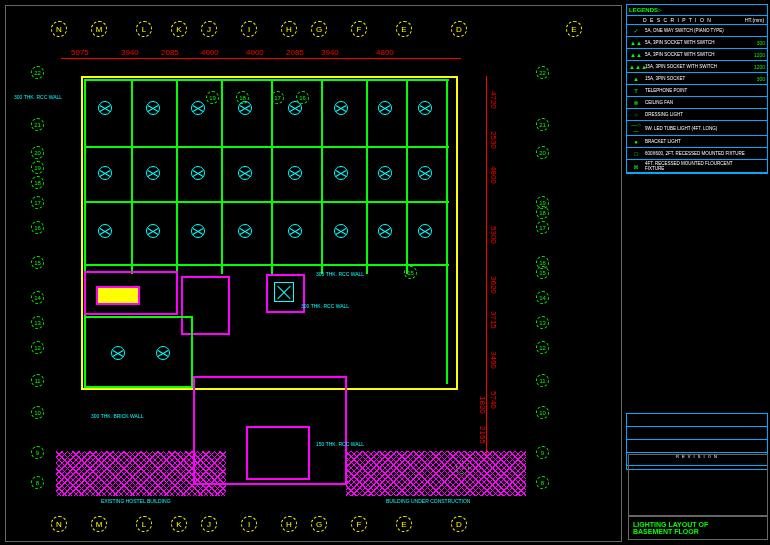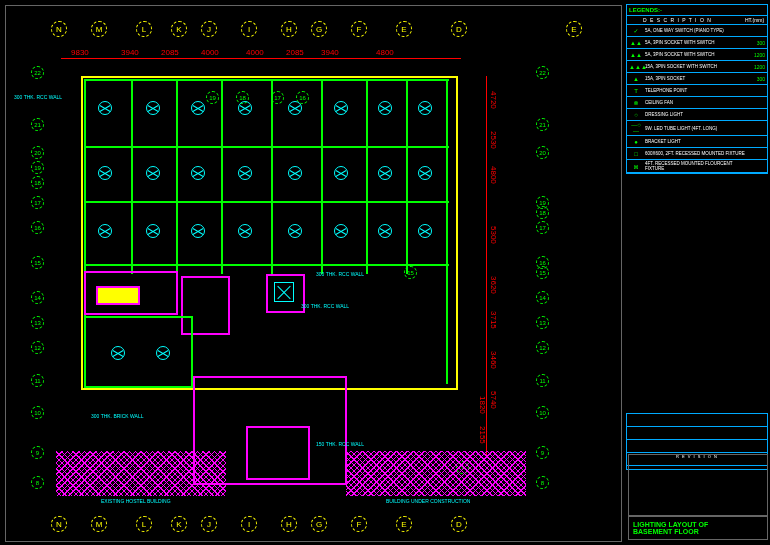--- a/index.html
+++ b/index.html
@@ -261,21 +261,21 @@
     <div class="grid-bubble gb-green gb-small" style="left:530px;top:470px">8</div>
 
     <div class="grid-bubble gb-green gb-small" style="left:200px;top:85px">19</div>
     <div class="grid-bubble gb-green gb-small" style="left:230px;top:85px">18</div>
     <div class="grid-bubble gb-green gb-small" style="left:265px;top:85px">17</div>
     <div class="grid-bubble gb-green gb-small" style="left:290px;top:85px">16</div>
     <div class="grid-bubble gb-green gb-small" style="left:398px;top:260px">15</div>
     <div class="grid-bubble gb-green gb-small" style="left:450px;top:455px">7</div>
 
     <div class="dim-line" style="left:55px;top:52px;width:400px"></div>
-    <div class="dim-text" style="left:65px;top:42px">9830</div>
+    <div class="dim-text" style="left:65px;top:42px">5975</div>
     <div class="dim-text" style="left:115px;top:42px">3940</div>
     <div class="dim-text" style="left:155px;top:42px">2085</div>
     <div class="dim-text" style="left:195px;top:42px">4000</div>
     <div class="dim-text" style="left:240px;top:42px">4000</div>
     <div class="dim-text" style="left:280px;top:42px">2085</div>
     <div class="dim-text" style="left:315px;top:42px">3940</div>
     <div class="dim-text" style="left:370px;top:42px">4800</div>
 
     <div class="dim-line dim-line-v" style="left:480px;top:70px;height:380px;background:#ff0000"></div>
     <div class="dim-text dim-text-v" style="left:483px;top:85px">4720</div>

